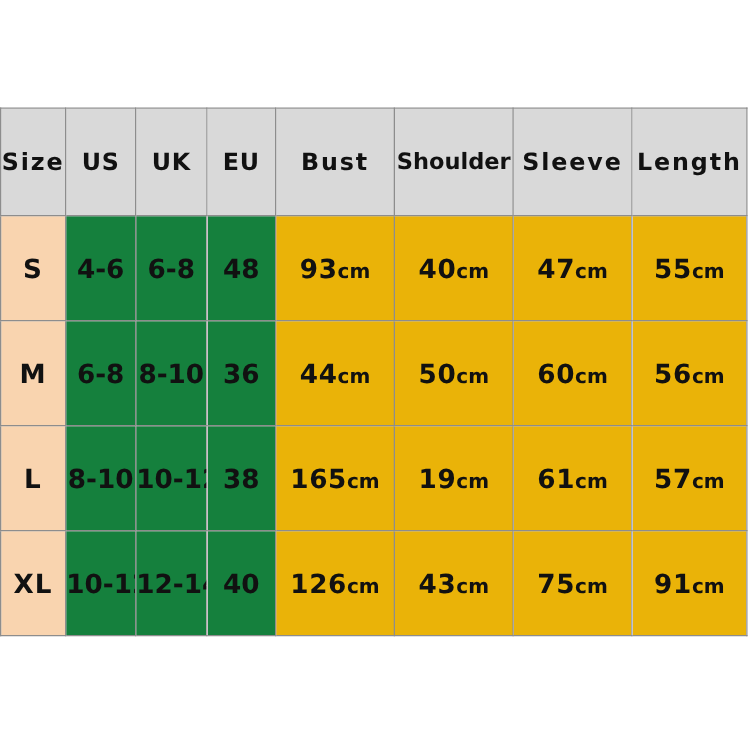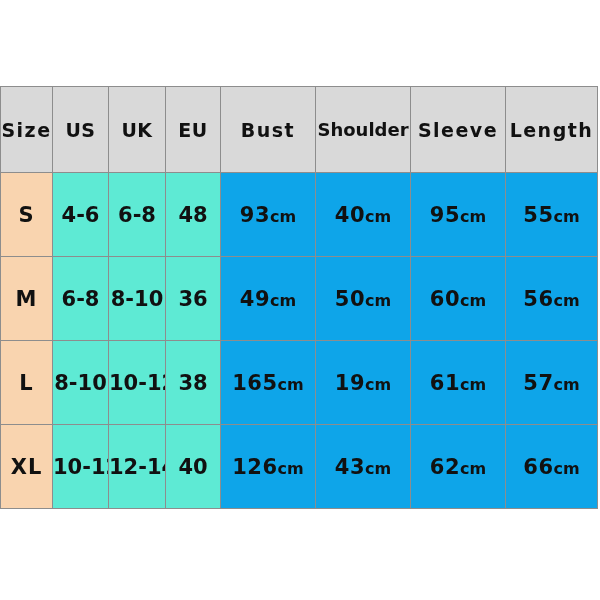--- a/index.html
+++ b/index.html
@@ -79,26 +79,26 @@
     background: #ffffff;
     letter-spacing: 0.5px;
   }
 
   td.cell-size {
     background: #f9d4af;
     font-size: 21px;
     letter-spacing: 1px;
   }
   td.cell-intl {
-    background: #5eead4;
+    background: #15803d;
     font-size: 21px;
     letter-spacing: 0px;
   }
   td.cell-measure {
-    background: #0ea5e9;
+    background: #eab308;
   }
 
   .unit {
     font-size: 16px;
     letter-spacing: 0px;
   }
 </style>
 </head>
 <body>
 
@@ -132,30 +132,30 @@
 
       <tbody>
 
         <tr>
           <td class="cell-size">S</td>
           <td class="cell-intl">4-6</td>
           <td class="cell-intl">6-8</td>
           <td class="cell-intl">48</td>
           <td class="cell-measure"><span>93</span><span class="unit">cm</span></td>
           <td class="cell-measure"><span>40</span><span class="unit">cm</span></td>
-          <td class="cell-measure"><span>95</span><span class="unit">cm</span></td>
+          <td class="cell-measure"><span>47</span><span class="unit">cm</span></td>
           <td class="cell-measure"><span>55</span><span class="unit">cm</span></td>
         </tr>
 
         <tr>
           <td class="cell-size">M</td>
           <td class="cell-intl">6-8</td>
           <td class="cell-intl">8-10</td>
           <td class="cell-intl">36</td>
-          <td class="cell-measure"><span>49</span><span class="unit">cm</span></td>
+          <td class="cell-measure"><span>44</span><span class="unit">cm</span></td>
           <td class="cell-measure"><span>50</span><span class="unit">cm</span></td>
           <td class="cell-measure"><span>60</span><span class="unit">cm</span></td>
           <td class="cell-measure"><span>56</span><span class="unit">cm</span></td>
         </tr>
 
         <tr>
           <td class="cell-size">L</td>
           <td class="cell-intl">8-10</td>
           <td class="cell-intl">10-12</td>
           <td class="cell-intl">38</td>
@@ -165,21 +165,21 @@
           <td class="cell-measure"><span>57</span><span class="unit">cm</span></td>
         </tr>
 
         <tr>
           <td class="cell-size">XL</td>
           <td class="cell-intl">10-12</td>
           <td class="cell-intl">12-14</td>
           <td class="cell-intl">40</td>
           <td class="cell-measure"><span>126</span><span class="unit">cm</span></td>
           <td class="cell-measure"><span>43</span><span class="unit">cm</span></td>
-          <td class="cell-measure"><span>62</span><span class="unit">cm</span></td>
-          <td class="cell-measure"><span>66</span><span class="unit">cm</span></td>
+          <td class="cell-measure"><span>75</span><span class="unit">cm</span></td>
+          <td class="cell-measure"><span>91</span><span class="unit">cm</span></td>
         </tr>
 
       </tbody>
     </table>
   </div>
 
 </div>
 
 </body></html>

